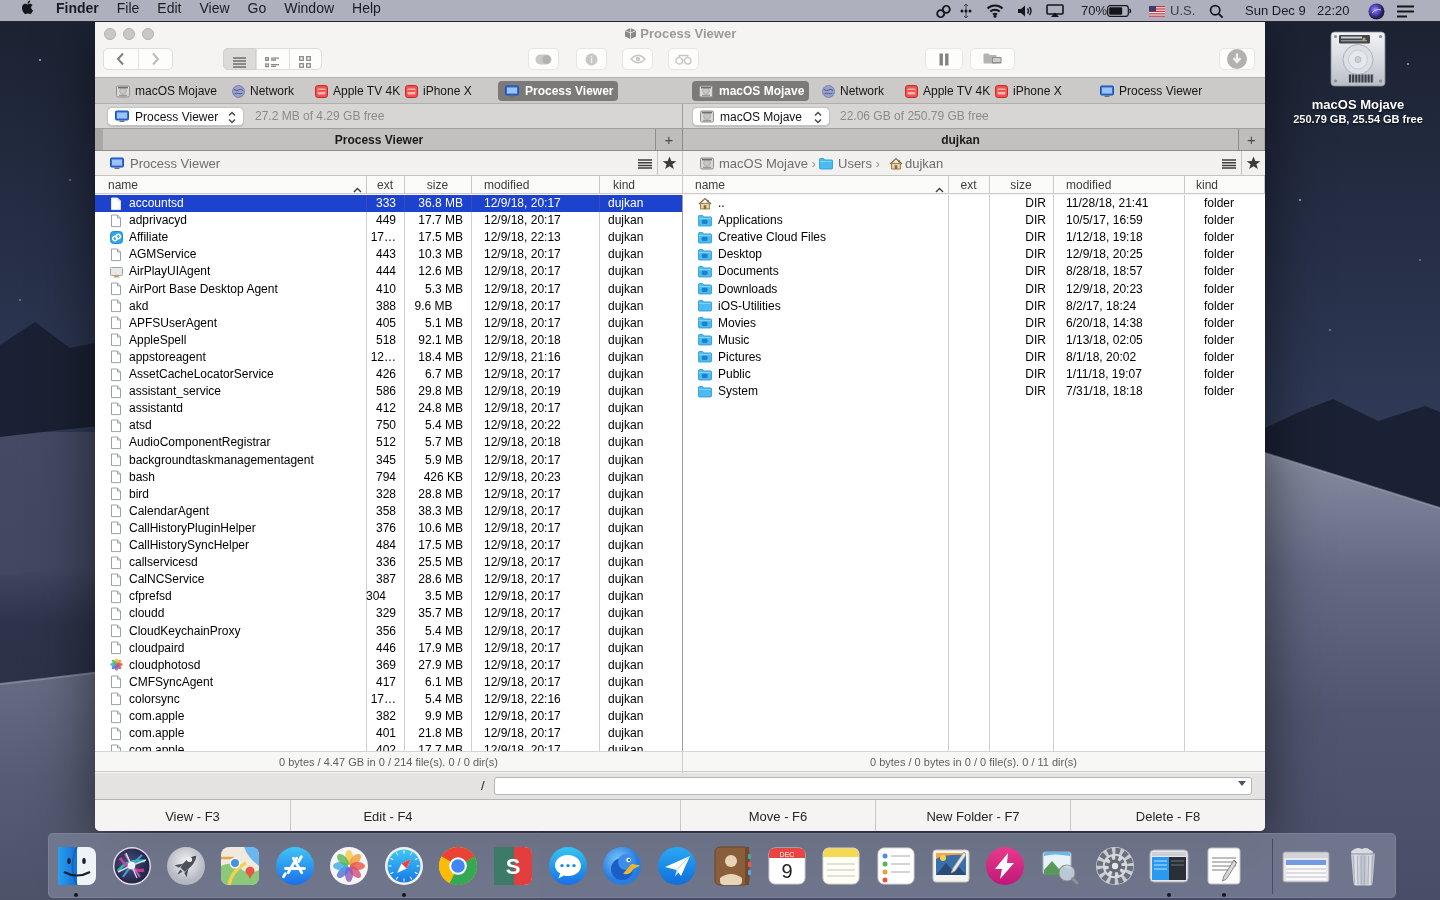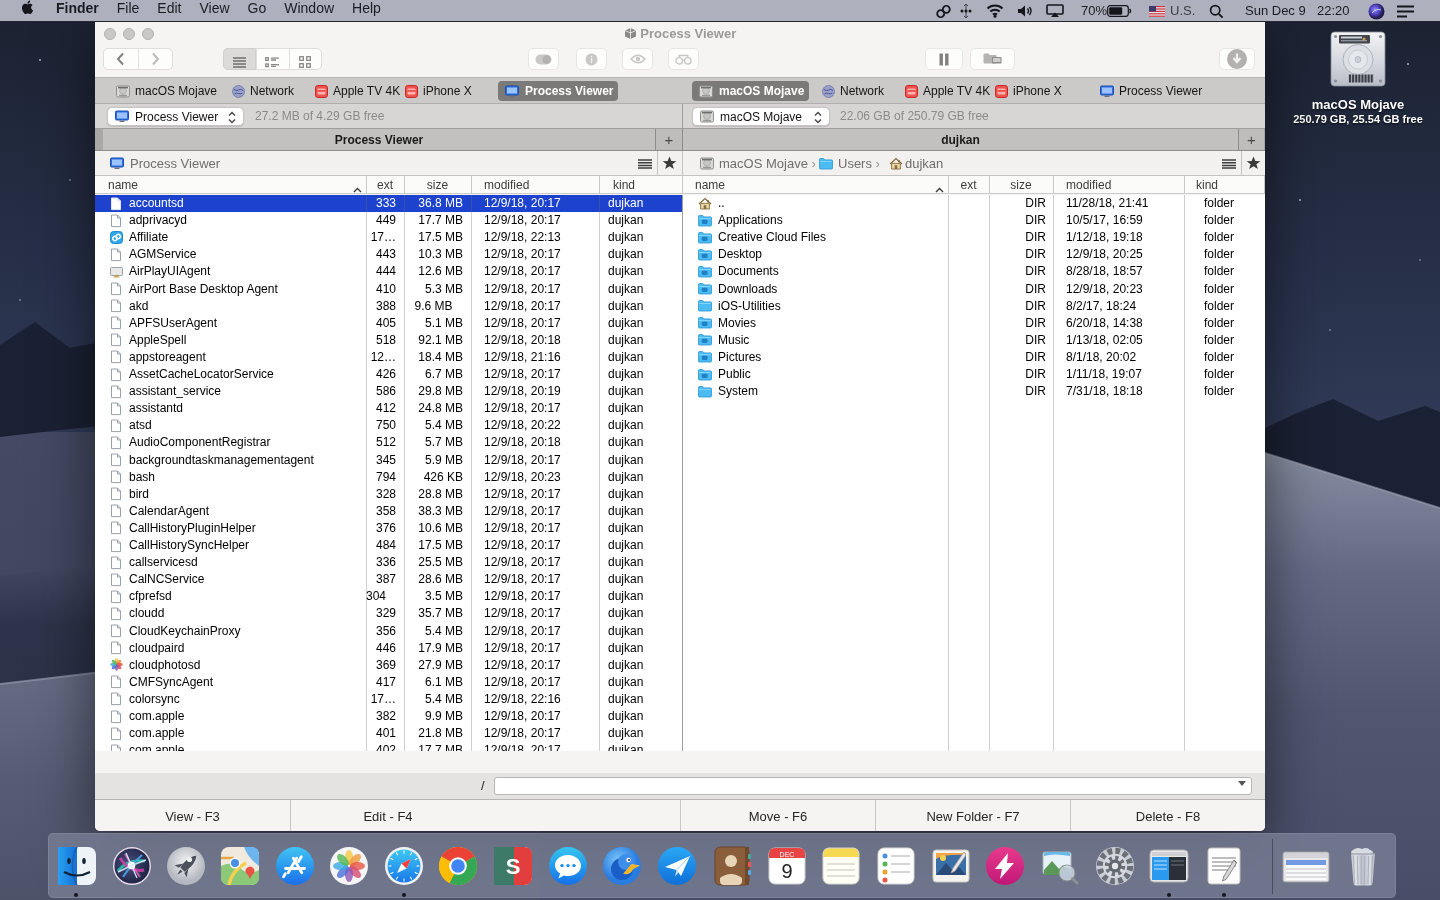--- a/index.html
+++ b/index.html
@@ -1028,20 +1028,25 @@
       <div class="colline" style="left:271px;height:557px"></div>
       <div class="colline" style="left:309px;height:557px"></div>
       <div class="colline" style="left:376px;height:557px"></div>
       <div class="colline" style="left:504px;height:557px"></div>
       <div class="colline" style="left:853px;height:557px"></div>
       <div class="colline" style="left:894px;height:557px"></div>
       <div class="colline" style="left:958px;height:557px"></div>
       <div class="colline" style="left:1089px;height:557px"></div>
       <div style="position:absolute;left:587px;top:0;width:1px;height:557px;background:#9f9e9d"></div>
     </div>
+    <div id="statusrow">
+      <div style="position:absolute;left:0;width:587px;text-align:center;line-height:20px">0 bytes / 4.47 GB in 0 / 214 file(s). 0 / 0 dir(s)</div>
+      <div style="position:absolute;left:587px;width:583px;text-align:center;line-height:20px">0 bytes / 0 bytes in 0 / 0 file(s). 0 / 11 dir(s)</div>
+      <div style="position:absolute;left:587px;top:0;width:1px;height:21px;background:#cccbca"></div>
+    </div>
     <div id="cmdrow">
       <div style="position:absolute;left:386px;top:0;height:26px;line-height:26px">/</div>
       <div style="position:absolute;left:399px;top:4px;width:758px;height:18px;background:#fff;border:1px solid #b7b6b5;border-radius:3px"></div>
       <div style="position:absolute;left:1143px;top:8px;width:0;height:0;border-left:4px solid transparent;border-right:4px solid transparent;border-top:5px solid #555"></div>
     </div>
     <div id="fkeys">
       <div class="fbtn" style="left:0px;width:195px;border-left:none;">View - F3</div>
       <div class="fbtn" style="left:195px;width:195px;">Edit - F4</div>
       <div class="fbtn" style="left:585px;width:195px;">Move - F6</div>
       <div class="fbtn" style="left:780px;width:195px;">New Folder - F7</div>

